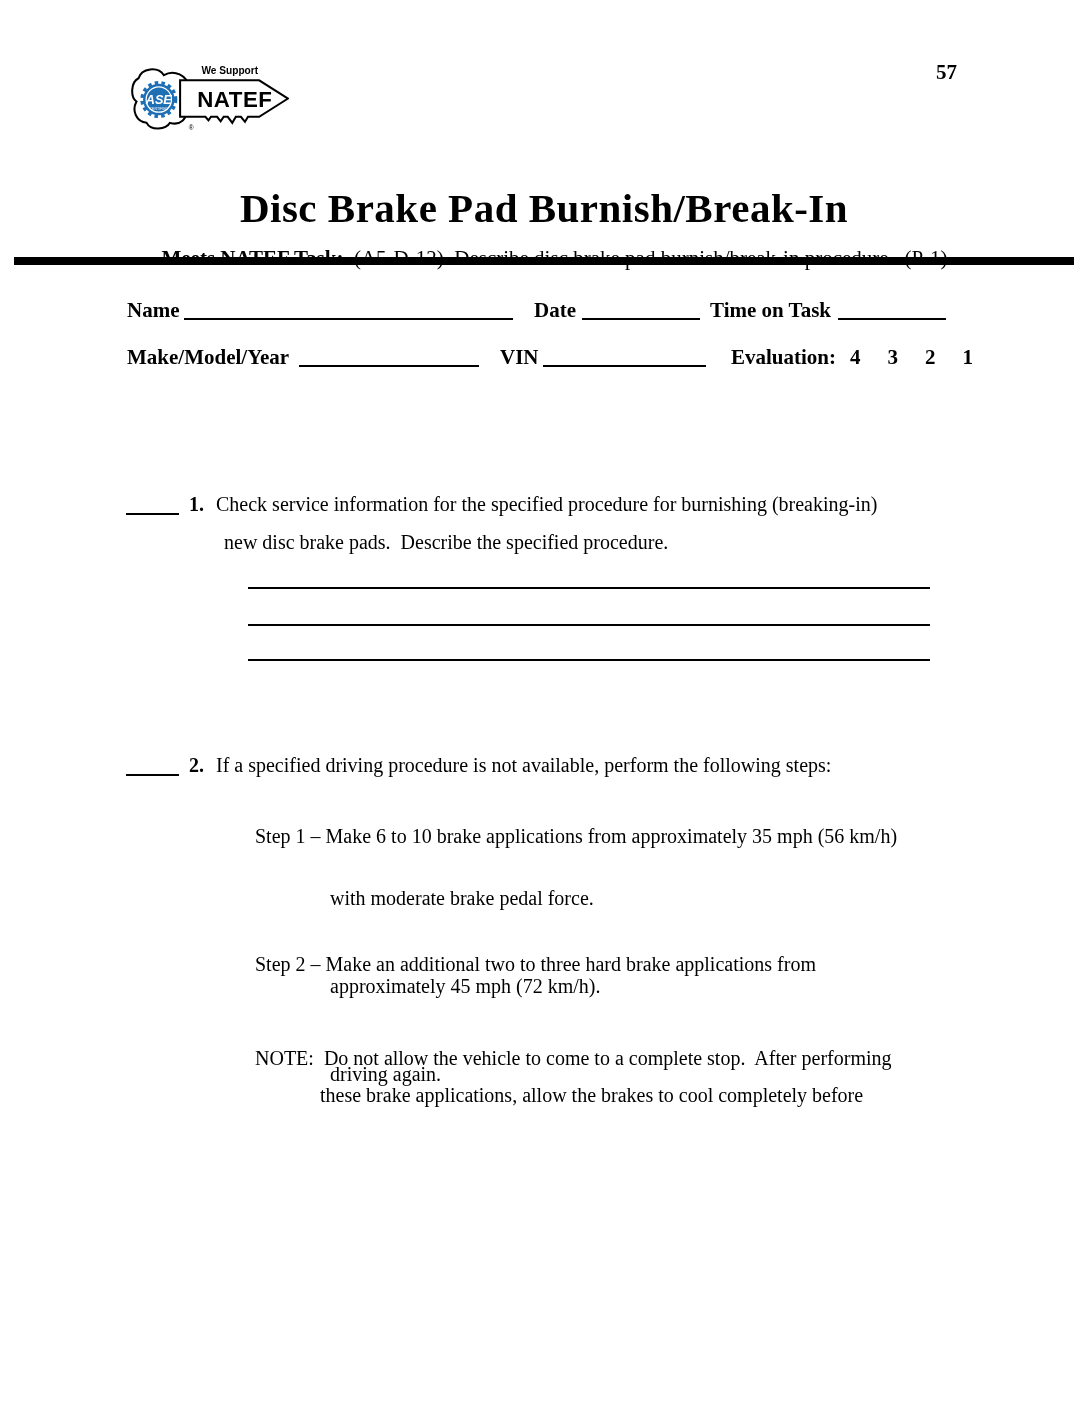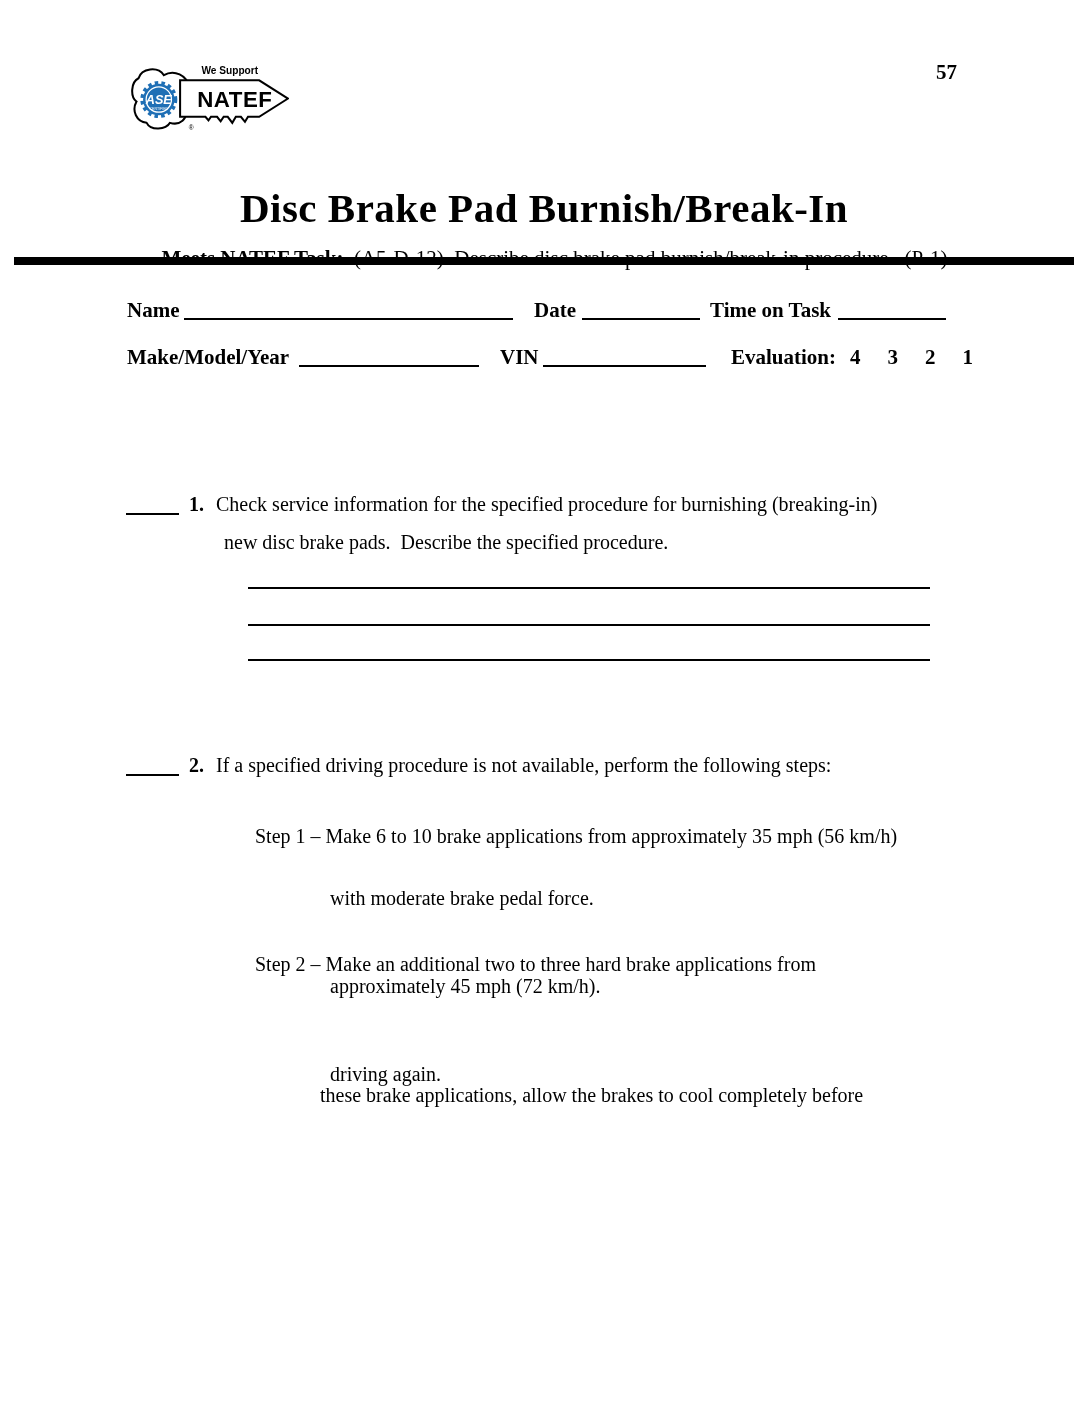--- a/index.html
+++ b/index.html
@@ -88,16 +88,17 @@
   <div class="abs blank" style="left:126px; top:755px; width:53px; height:21px;"></div>
   <div class="abs line b" style="left:189px; top:754px;">2.</div>
   <div class="abs line" style="left:216px; top:754px;">If a specified driving procedure is not available, perform the following steps:</div>
 
   <div class="abs line" style="left:255px; top:825px;">Step 1 – Make 6 to 10 brake applications from approximately 35 mph (56 km/h)</div>
   <div class="abs line" style="left:330px; top:863px;margin-top:24px;">with moderate brake pedal force.</div>
 
   <div class="abs line" style="left:255px; top:938px;margin-top:15px;">Step 2 – Make an additional two to three hard brake applications from</div>
   <div class="abs line" style="left:330px; top:975px;">approximately 45 mph (72 km/h).</div>
 
+  <div class="abs line" style="left:255px; top:1047px;">NOTE:  Do not allow the vehicle to come to a complete stop.  After performing</div>
   <div class="abs line" style="left:320px; top:1084px;">these brake applications, allow the brakes to cool completely before</div>
   <div class="abs line" style="left:330px; top:1063px;">driving again.</div>
 
 </div>
 
 </body></html>

